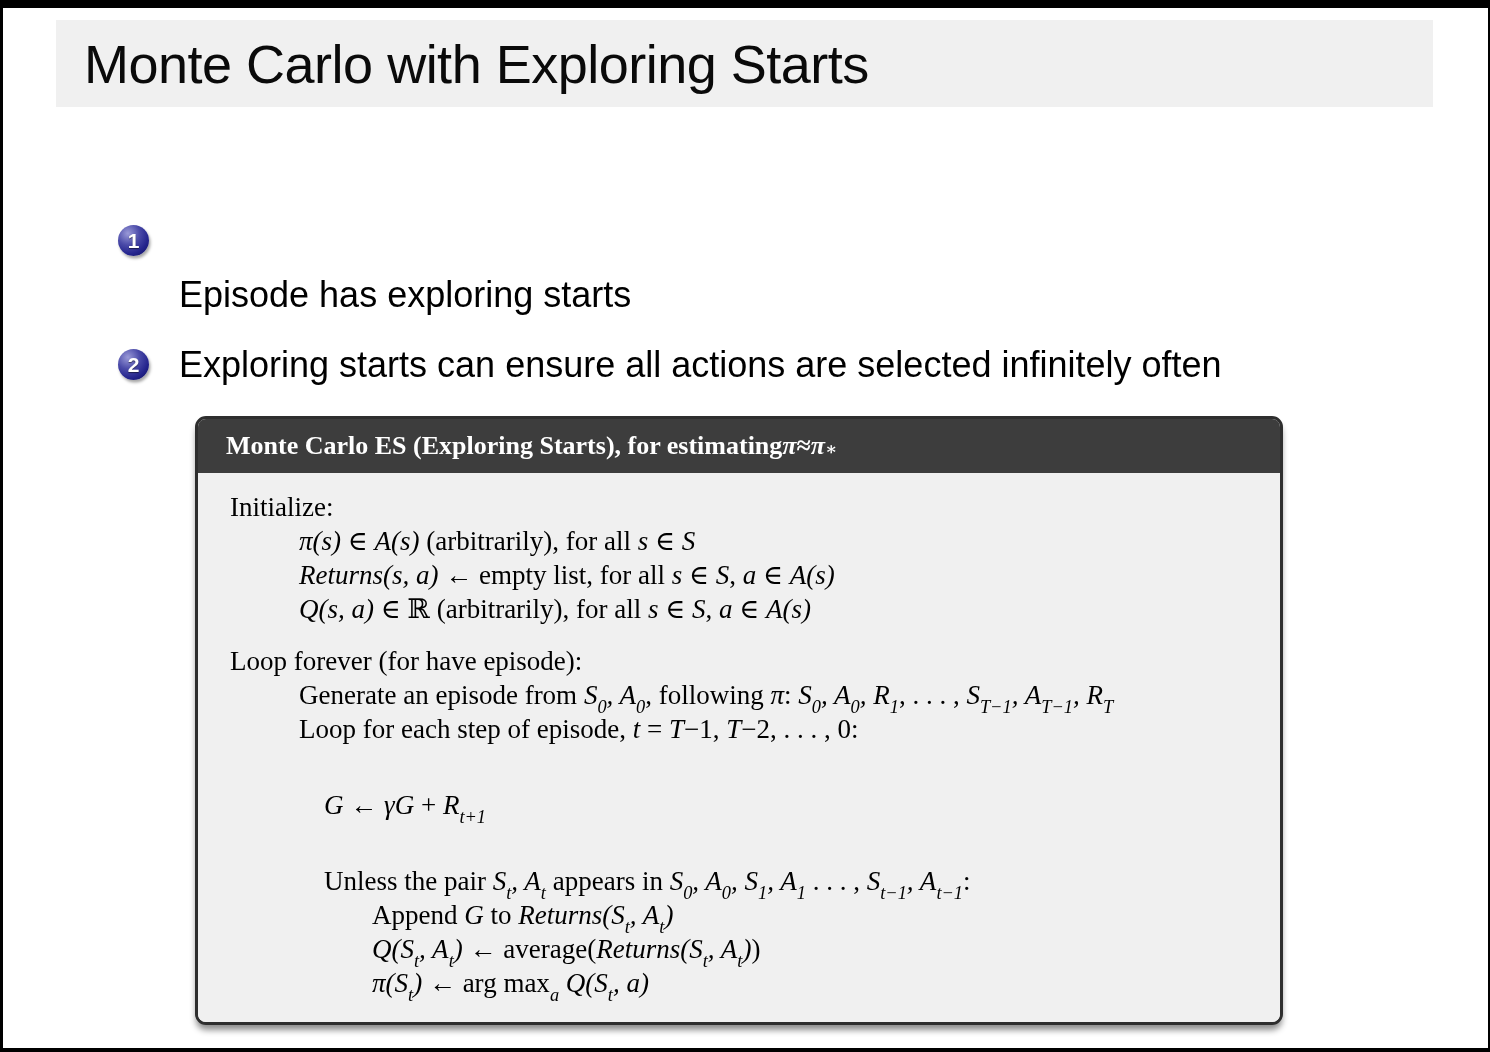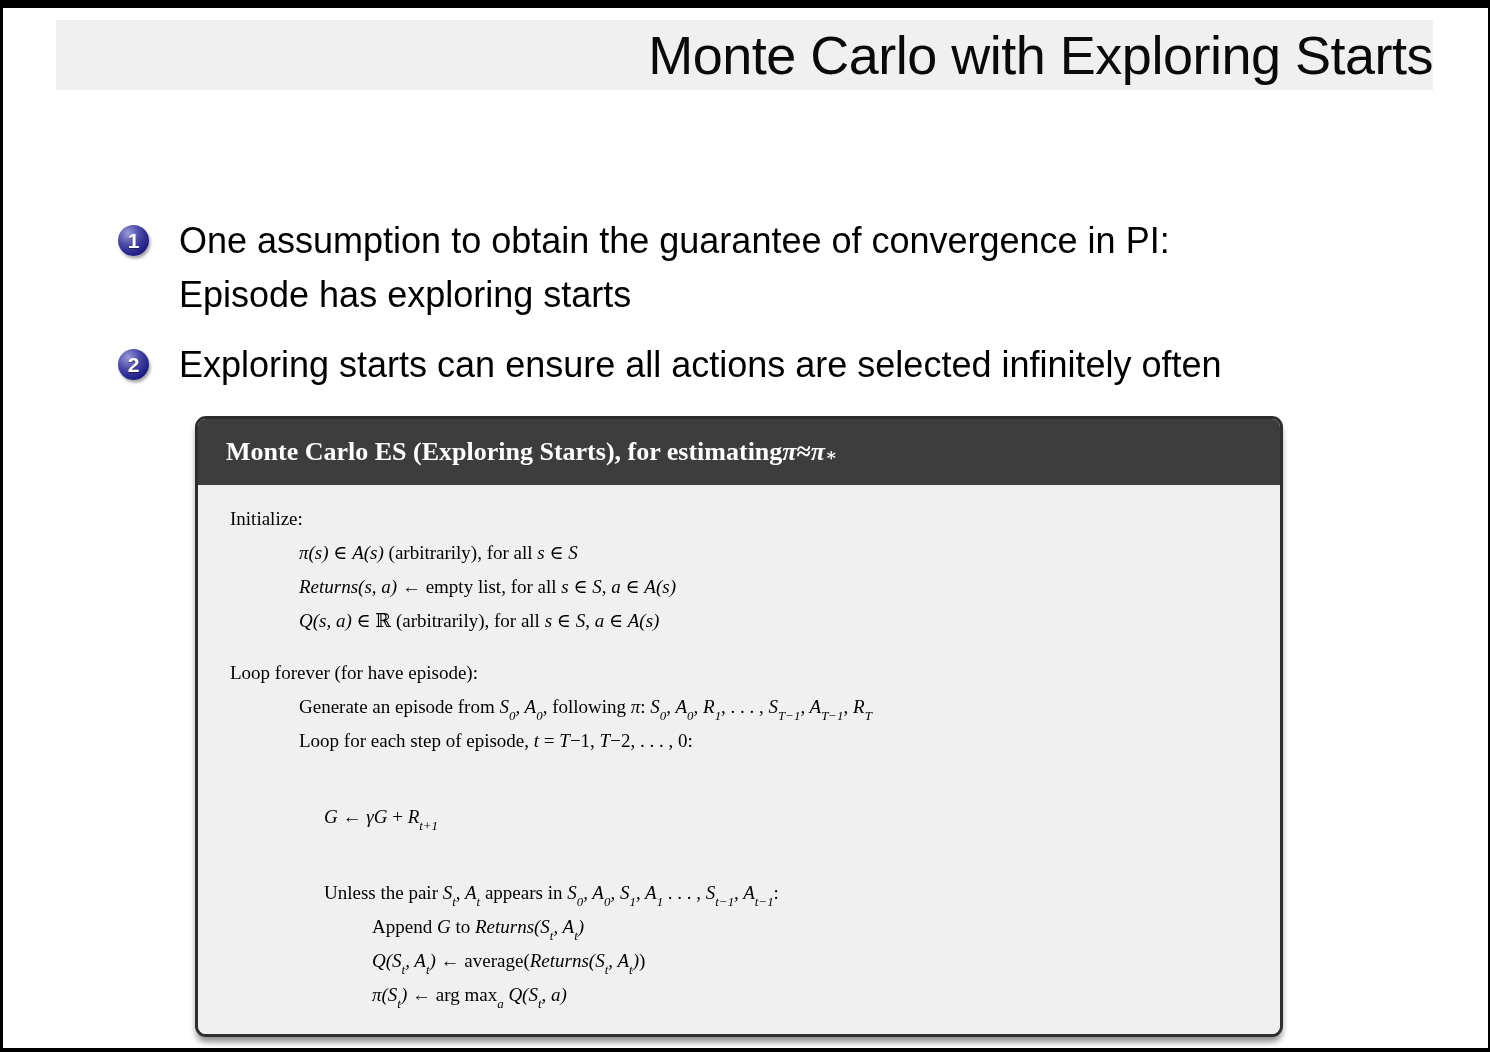--- a/index.html
+++ b/index.html
@@ -7,22 +7,22 @@
   .frame {
     position:relative; width:1490px; height:1052px; background:#000000;
     font-family:"Liberation Sans","DejaVu Sans",sans-serif; overflow:hidden;
   }
   .slide {
     position:absolute; top:8px; right:2px; bottom:4px; left:3px;
     background:#ffffff; overflow:hidden;
   }
   
   .titlebar {
-    position:absolute; left:53px; top:12px; width:1377px; height:70px;
-    background:#f0f0f0; display:flex; align-items:center;justify-content:flex-end;
+    position:absolute; left:53px; top:12px; width:1377px; height:87px;
+    background:#f0f0f0; display:flex; align-items:center;
   }
   .title {
     padding-left:28px; font-size:54px; color:#0a0a0a; letter-spacing:-0.5px;
   }
   
   .bullets {
     position:absolute; left:115px; top:206px; width:1310px;
   }
   .bullet-item {
     display:flex; gap:30px; margin-bottom:16px;
@@ -40,29 +40,29 @@
   }
   
   .algo {
     position:absolute; left:192px; top:408px; width:1088px;
     border:3px solid #2e2e2e; border-radius:11px;
     box-shadow:0 6px 6px -1px rgba(0,0,0,0.45);
     font-family:"Liberation Serif","DejaVu Serif","DejaVu Sans",serif;
     background:#f0f0f0;
   }
   .algo-header {
-    height:66px; background:#3d3d3d; color:#ffffff;
+    height:54px; background:#3d3d3d; color:#ffffff;
     border-radius:8px 8px 0 0;
     display:flex; align-items:center; padding:0 28px;
     font-size:26px; font-weight:bold;
   }
   .algo-body {
     background:#f0f0f0; border-radius:0 0 8px 8px;
     padding:17px 26px 22px 32px;
-    font-size:19px; line-height:34px; color:#000;
+    font-size:27px; line-height:34px; color:#000;
   }
   .algo-line { white-space:nowrap; }
   .algo-line.indent-1 { margin-left:69px; }
   .algo-line.indent-2 { margin-left:94px;margin-top:42px; }
   .algo-line.indent-3 { margin-left:142px; }
   .algo-line.gap { margin-top:18px; }
   .algo i, .algo-header i { font-style:italic; }
   .algo sub, .algo-header sub {
     font-size:68%; line-height:0; position:relative; bottom:-0.15em;
   }
@@ -77,21 +77,21 @@
       <div class="title">Monte Carlo with Exploring Starts</div>
     </div>
 
     <div class="bullets">
 
       <div class="bullet-item">
         <span class="ball">
           <span class="ball-num">1</span>
         </span>
         <div class="bullet-text">
-          <span>One assumption to obtain the guarantee of convergence in PI:</span><br>
+          <br>
           <span>Episode has exploring starts</span>
         </div>
       </div>
 
       <div class="bullet-item">
         <span class="ball">
           <span class="ball-num">2</span>
         </span>
         <div class="bullet-text">
           <span>Exploring starts can ensure all actions are selected infinitely often</span>

